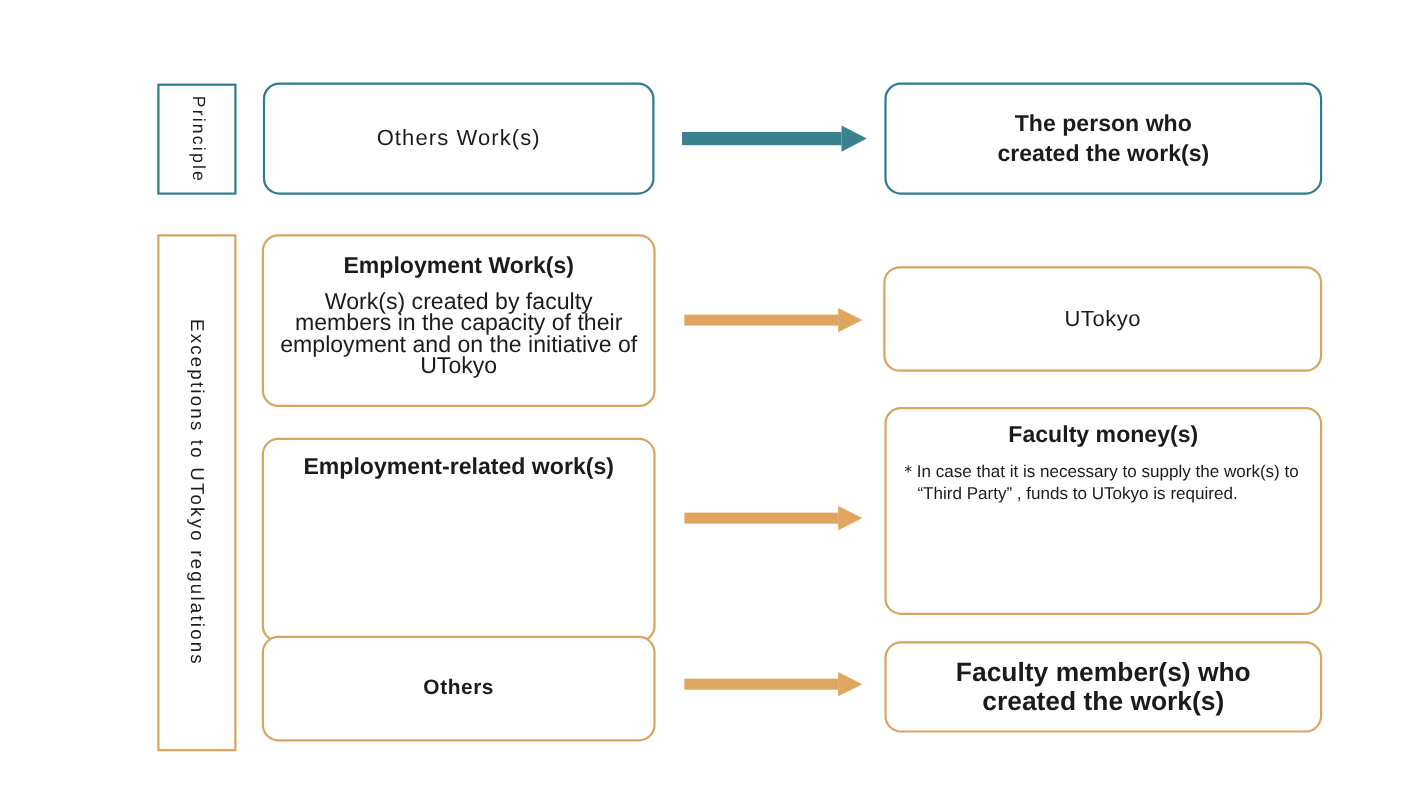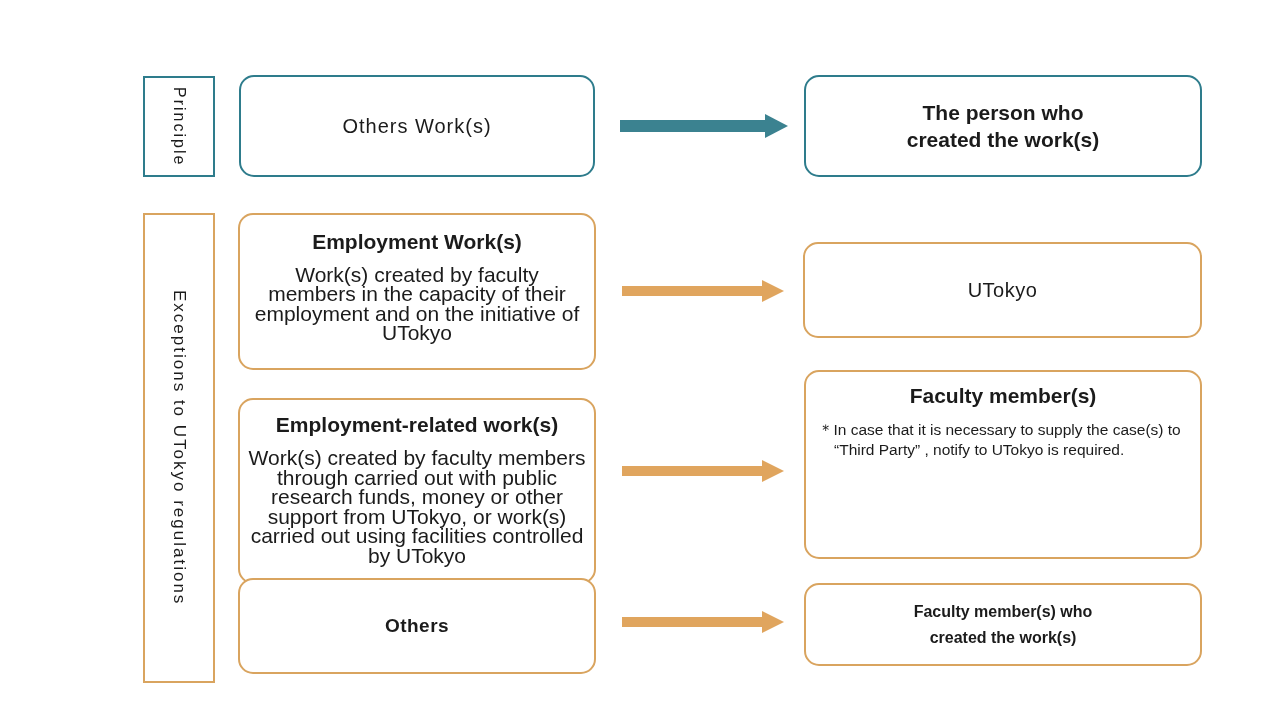--- a/index.html
+++ b/index.html
@@ -32,21 +32,21 @@
   #utokyo-box{left:803px;top:242px;width:399px;height:96px;font-size:20px;letter-spacing:0.5px;}
 
   
   #related-box{left:238px;top:398px;width:358px;height:186px;padding:12px 8px 8px 8px;justify-content:flex-start;}
   #arrow-3{left:622px;top:457px;}
   #faculty-box{left:804px;top:370px;width:398px;height:189px;padding:10px 12px;}
 
   
   #others-box{left:238px;top:578px;width:358px;height:96px;font-size:19px;font-weight:bold;letter-spacing:0.5px;}
   #arrow-4{left:622px;top:608px;}
-  #faculty-who-box{left:804px;top:583px;width:398px;height:83px;font-size:16px;font-weight:bold;line-height:26px;}
+  #faculty-who-box{left:804px;top:583px;width:398px;height:83px;font-size:24px;font-weight:bold;line-height:26px;}
 
   .box-title{font-weight:bold;font-size:21px;text-align:center;line-height:25px;}
   .box-body{font-size:21px;line-height:19.5px;text-align:center;margin-top:11px;}
   .faculty-title{font-weight:bold;font-size:21px;text-align:center;margin-top:2px;}
   .bullet-list{margin-top:12px;font-size:15.5px;line-height:19.5px;text-align:left;}
   .bullet{padding-left:16px;text-indent:-16px;}
 </style>
 </head>
 <body>
 
@@ -83,32 +83,31 @@
     <rect x="0" y="9" width="140" height="10" fill="#e0a55e"></rect>
     <polygon points="140,3 162,14 140,25" fill="#e0a55e"></polygon>
   </svg>
 
   <div class="box orange-border rounded cflex" id="utokyo-box">
     <span>UTokyo</span>
   </div>
 
   <div class="box orange-border rounded cflex" id="related-box">
     <div class="box-title">Employment-related work(s)</div>
-    <div class="box-body">Work(s) created by faculty members through carried out with public research funds, money or other support from UTokyo, or work(s) carried out using facilities controlled by UTokyo</div>
   </div>
 
   <svg class="arrow" id="arrow-3" width="162" height="28" viewBox="0 0 162 28">
     <rect x="0" y="9" width="140" height="10" fill="#e0a55e"></rect>
     <polygon points="140,3 162,14 140,25" fill="#e0a55e"></polygon>
   </svg>
 
   <div class="box orange-border rounded" id="faculty-box">
-    <div class="faculty-title">Faculty member(s)</div>
+    <div class="faculty-title">Faculty money(s)</div>
     <div class="bullet-list">
-      <div class="bullet">＊In case that it is necessary to supply the case(s) to “Third Party” , notify to UTokyo is required.</div>
+      <div class="bullet">＊In case that it is necessary to supply the work(s) to “Third Party” , funds to UTokyo is required.</div>
     </div>
   </div>
 
   <div class="box orange-border rounded cflex" id="others-box">
     <span>Others</span>
   </div>
 
   <svg class="arrow" id="arrow-4" width="162" height="28" viewBox="0 0 162 28">
     <rect x="0" y="9" width="140" height="10" fill="#e0a55e"></rect>
     <polygon points="140,3 162,14 140,25" fill="#e0a55e"></polygon>

